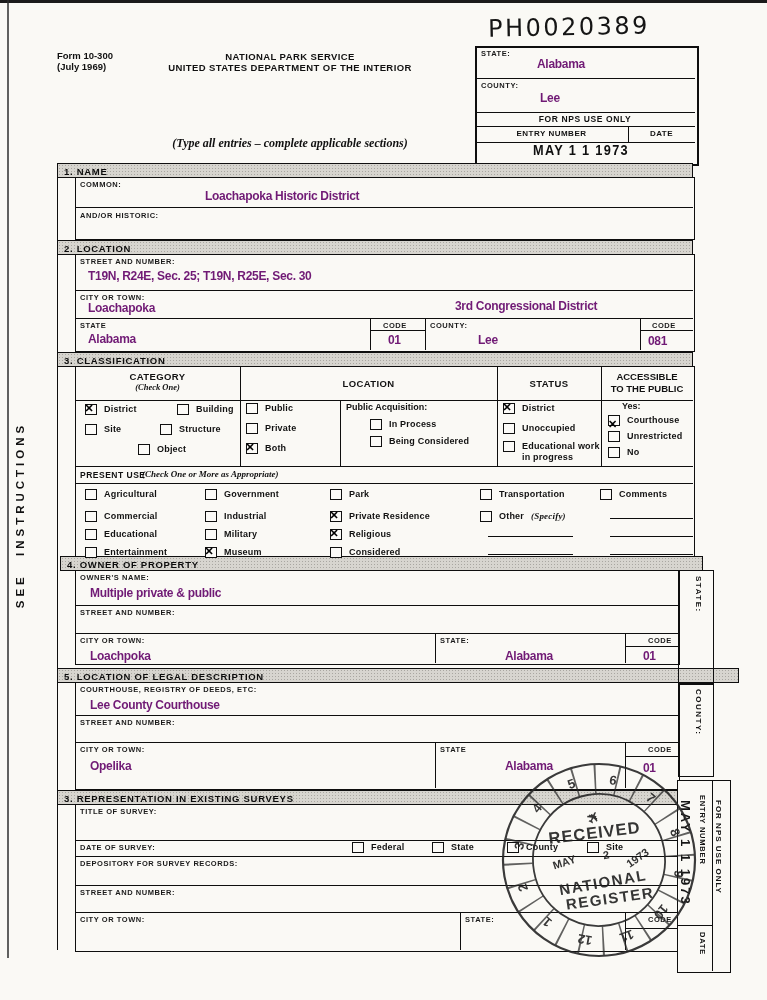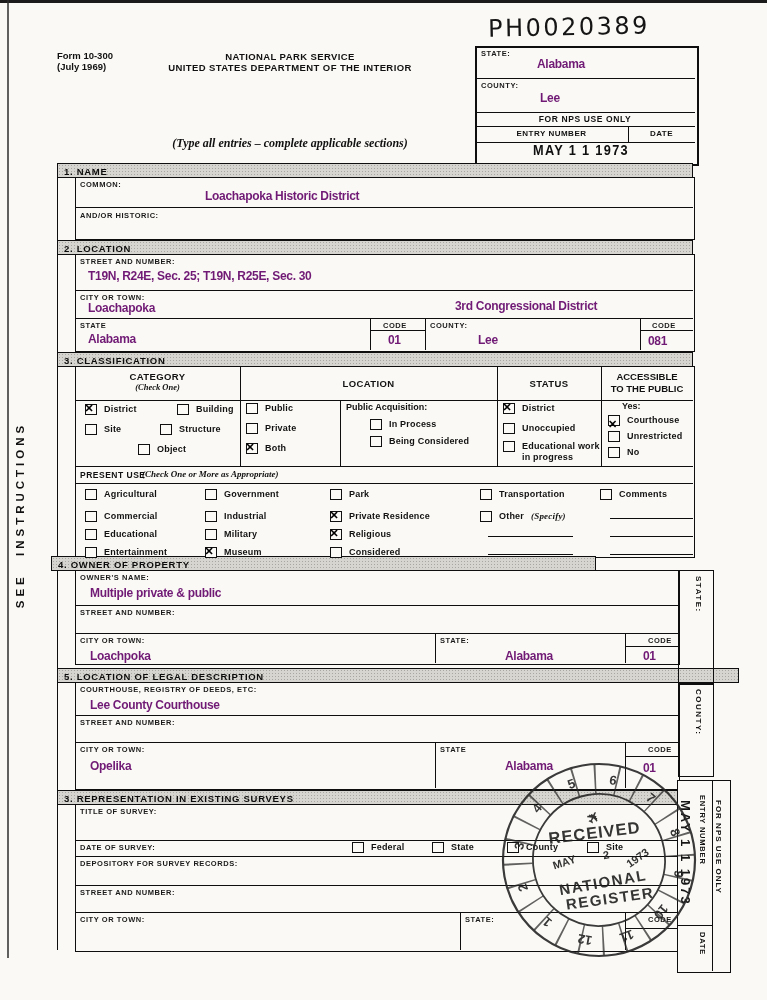--- a/index.html
+++ b/index.html
@@ -252,21 +252,21 @@
   <div class="ul" style="left:488px;top:554px;width:85px"></div>
 
   <span class="cbrow" style="left:600px;top:489px">
       <span class="cb"></span>
       <span>Comments</span>
     </span>
   <div class="ul" style="left:610px;top:518px;width:83px"></div>
   <div class="ul" style="left:610px;top:536px;width:83px"></div>
   <div class="ul" style="left:610px;top:554px;width:83px"></div>
 
-  <div class="bar" style="left:51px;top:556px;width:545px">4. OWNER OF PROPERTY</div>
+  <div class="bar" style="left:60px;top:556px;width:643px">4. OWNER OF PROPERTY</div>
   <div class="bx" style="left:75px;top:570px;width:603px;height:93px"></div>
   <div class="fl" style="left:80px;top:573px">OWNER'S NAME:</div>
   <div class="tv" style="left:90px;top:586px">Multiple private &amp; public</div>
   <div class="hl" style="left:75px;top:605px;width:603px"></div>
   <div class="fl" style="left:80px;top:608px">STREET AND NUMBER:</div>
   <div class="hl" style="left:75px;top:633px;width:603px"></div>
   <div class="fl" style="left:80px;top:636px">CITY OR TOWN:</div>
   <div class="tv" style="left:90px;top:649px">Loachpoka</div>
   <div class="vl" style="left:435px;top:633px;height:30px"></div>
   <div class="fl" style="left:440px;top:636px">STATE:</div>

